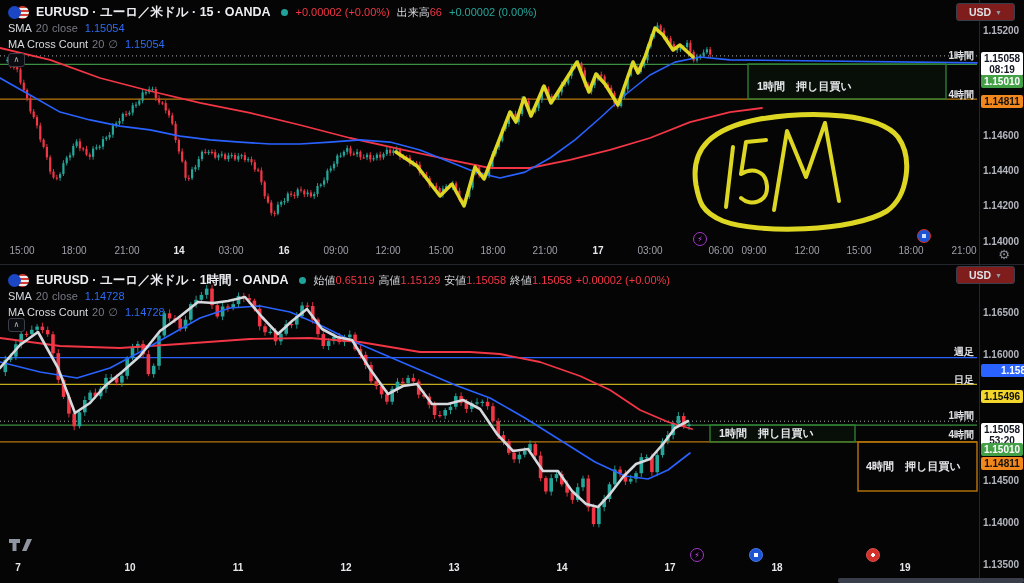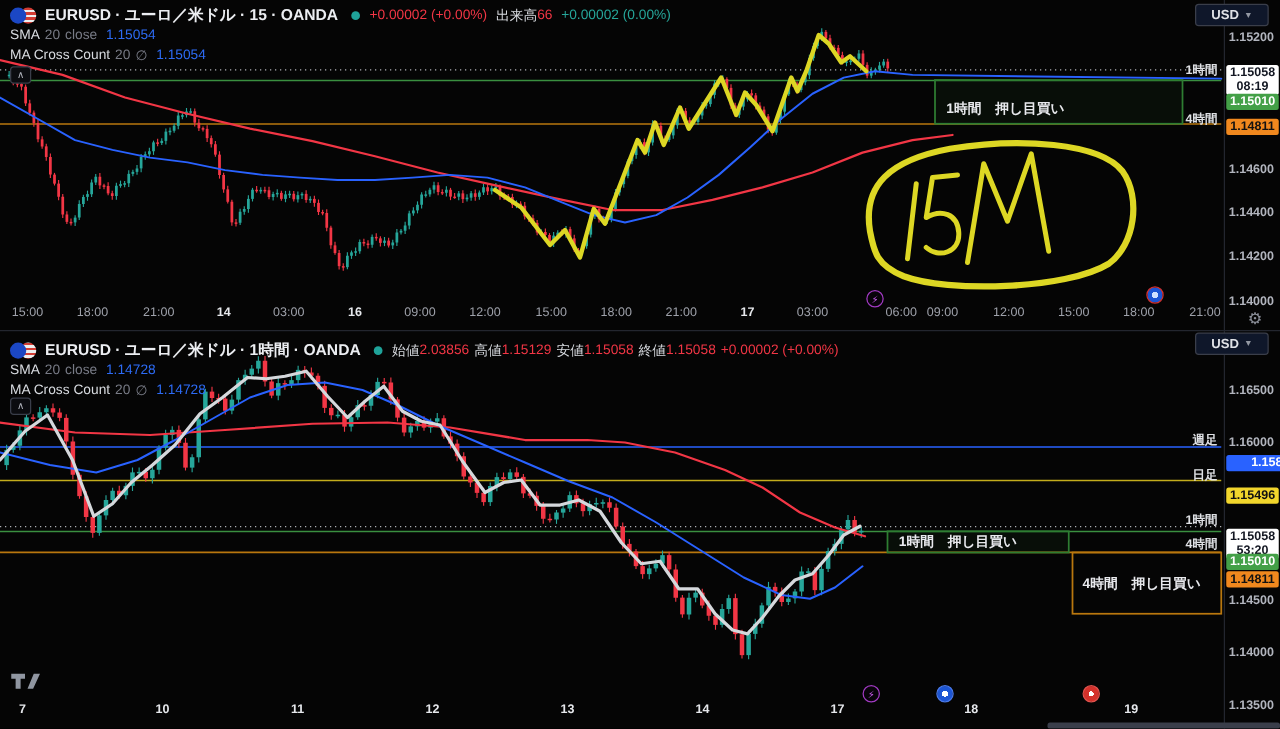--- a/index.html
+++ b/index.html
@@ -25,21 +25,21 @@
   .ltitle{font-size:12.5px;font-weight:700;color:#eceef2;}
   .pairlogo{position:relative;width:22px;height:13px;margin-right:6px;}
   .pairlogo i{position:absolute;top:0;width:13px;height:13px;border-radius:50%;}
   .pairlogo i.eu{left:0;background:#1b47c4;z-index:2;}
   .pairlogo i.us{left:8px;background:repeating-linear-gradient(180deg,#d23c33 0 2px,#eee 2px 4px);}
   .odot{width:7px;height:7px;border-radius:50%;background:#1fa39a;margin:0 8px 0 10px;}
   .red{color:#f23645;} .teal{color:#26a69a;} .wht{color:#d8dbe0;} .gry{color:#787b86;} .blu{color:#2d6bf5;}
   .sp{margin-left:7px;} .sps{margin-left:4px;}
   .chev{position:absolute;width:17px;height:14px;border:1px solid #3a3e4a;border-radius:3px;background:#0b0c10;
         color:#b2b5be;font-size:8px;line-height:12px;text-align:center;padding:0;z-index:5;}
-  .usd{position:absolute;left:956px;width:59px;height:18px;border:1px solid #3a3e4a;border-radius:3px;background:#0f172a;
+  .usd{position:absolute;left:956px;width:59px;height:18px;border:1px solid #3a3e4a;border-radius:3px;background:#7f1d1d;
        color:#dfe1e6;font-size:10.5px;font-weight:700;display:flex;align-items:center;justify-content:center;gap:4px;z-index:5;}
   .usd .caret{font-size:7px;color:#9398a3;}
   .gear{position:absolute;left:995px;top:246px;width:18px;height:18px;color:#8b8f99;font-size:13px;line-height:18px;
         text-align:center;z-index:5;}
   .vline{position:absolute;left:979px;top:0;width:1px;height:583px;background:#23262f;}
   .hline{position:absolute;left:0;height:1px;background:#23262f;}
   .scroll{position:absolute;left:838px;top:578px;width:186px;height:5px;background:#3a3e4a;border-radius:2px;}
   .tvlogo{position:absolute;left:8px;top:536px;z-index:5;}
 </style>
 </head>
@@ -887,21 +887,21 @@
 
     <div class="legend" style="top:7px">
       <div class="lrow">
         <span class="pairlogo">
             <i class="eu"></i>
             <i class="us"></i>
           </span>
         <span class="ltitle">EURUSD · ユーロ／米ドル · 1時間 · OANDA</span>
         <span class="odot"></span>
         <span class="wht">始値</span>
-        <span class="red">2.03856</span>
+        <span class="red">0.65119</span>
         <span class="wht sps">高値</span>
         <span class="red">1.15129</span>
         <span class="wht sps">安値</span>
         <span class="red">1.15058</span>
         <span class="wht sps">終値</span>
         <span class="red">1.15058</span>
         <span class="red sps">+0.00002 (+0.00%)</span>
       </div>
       <div class="lrow">
         <span class="wht">SMA</span>

